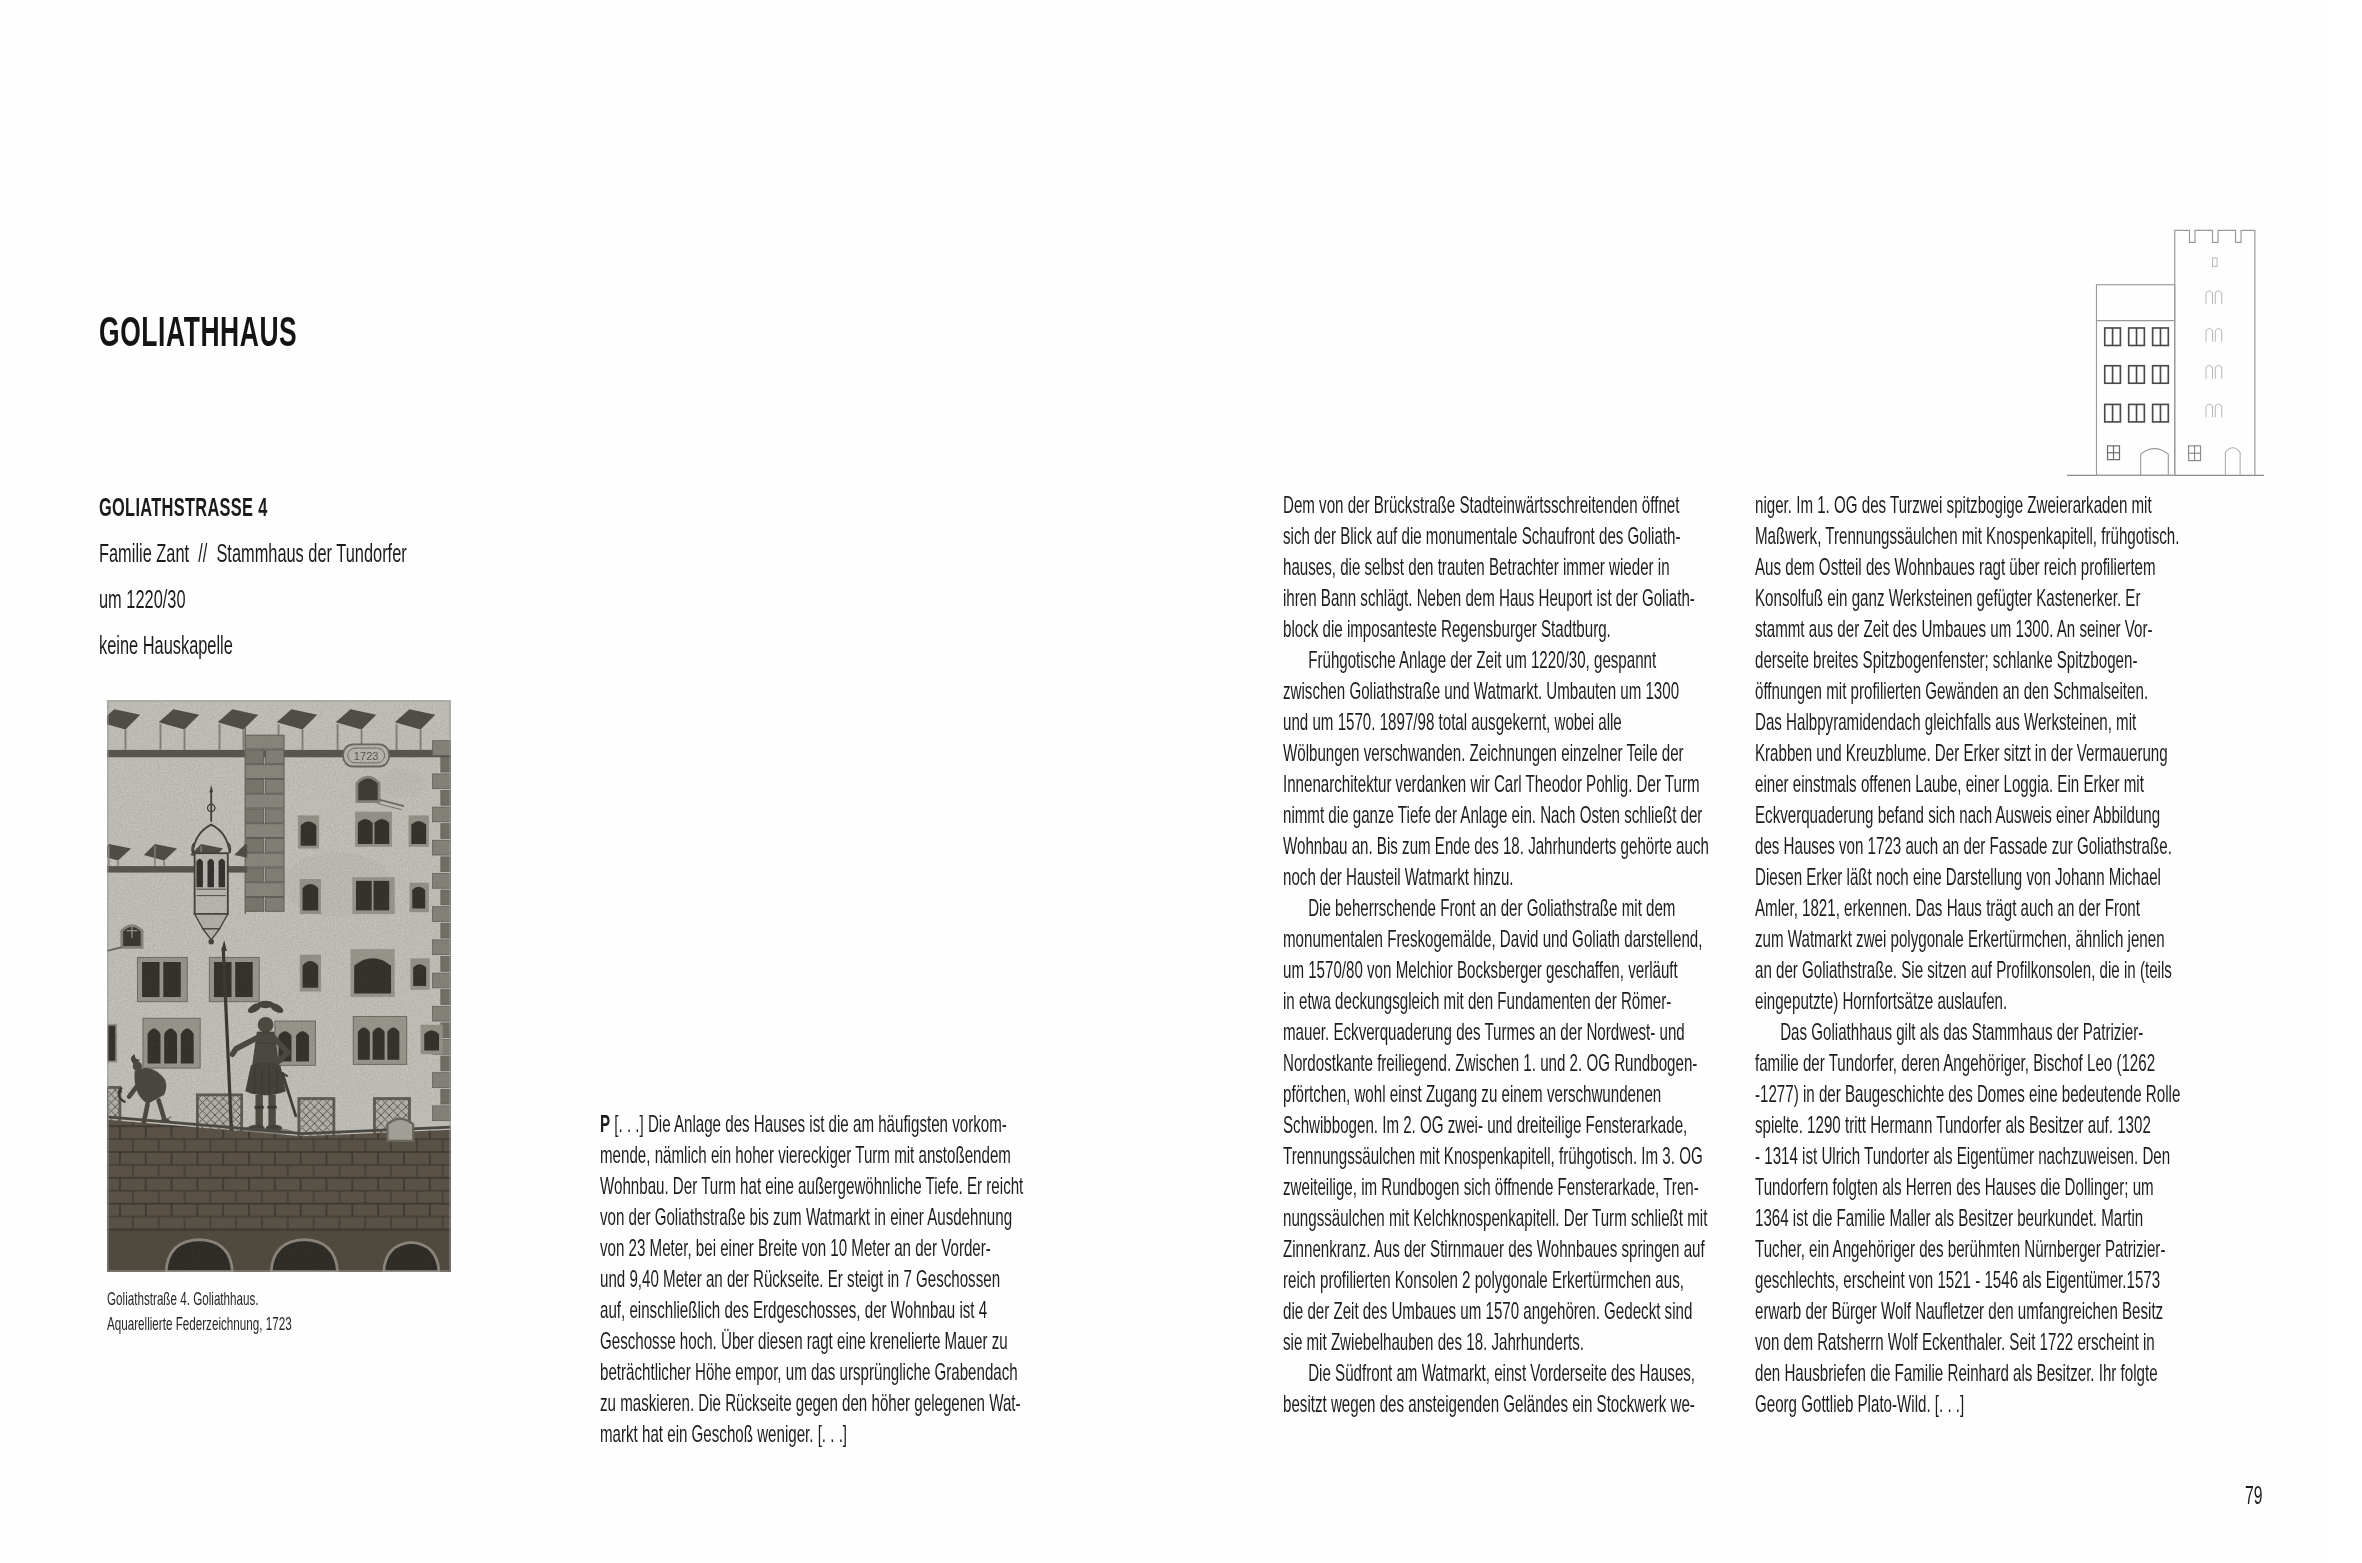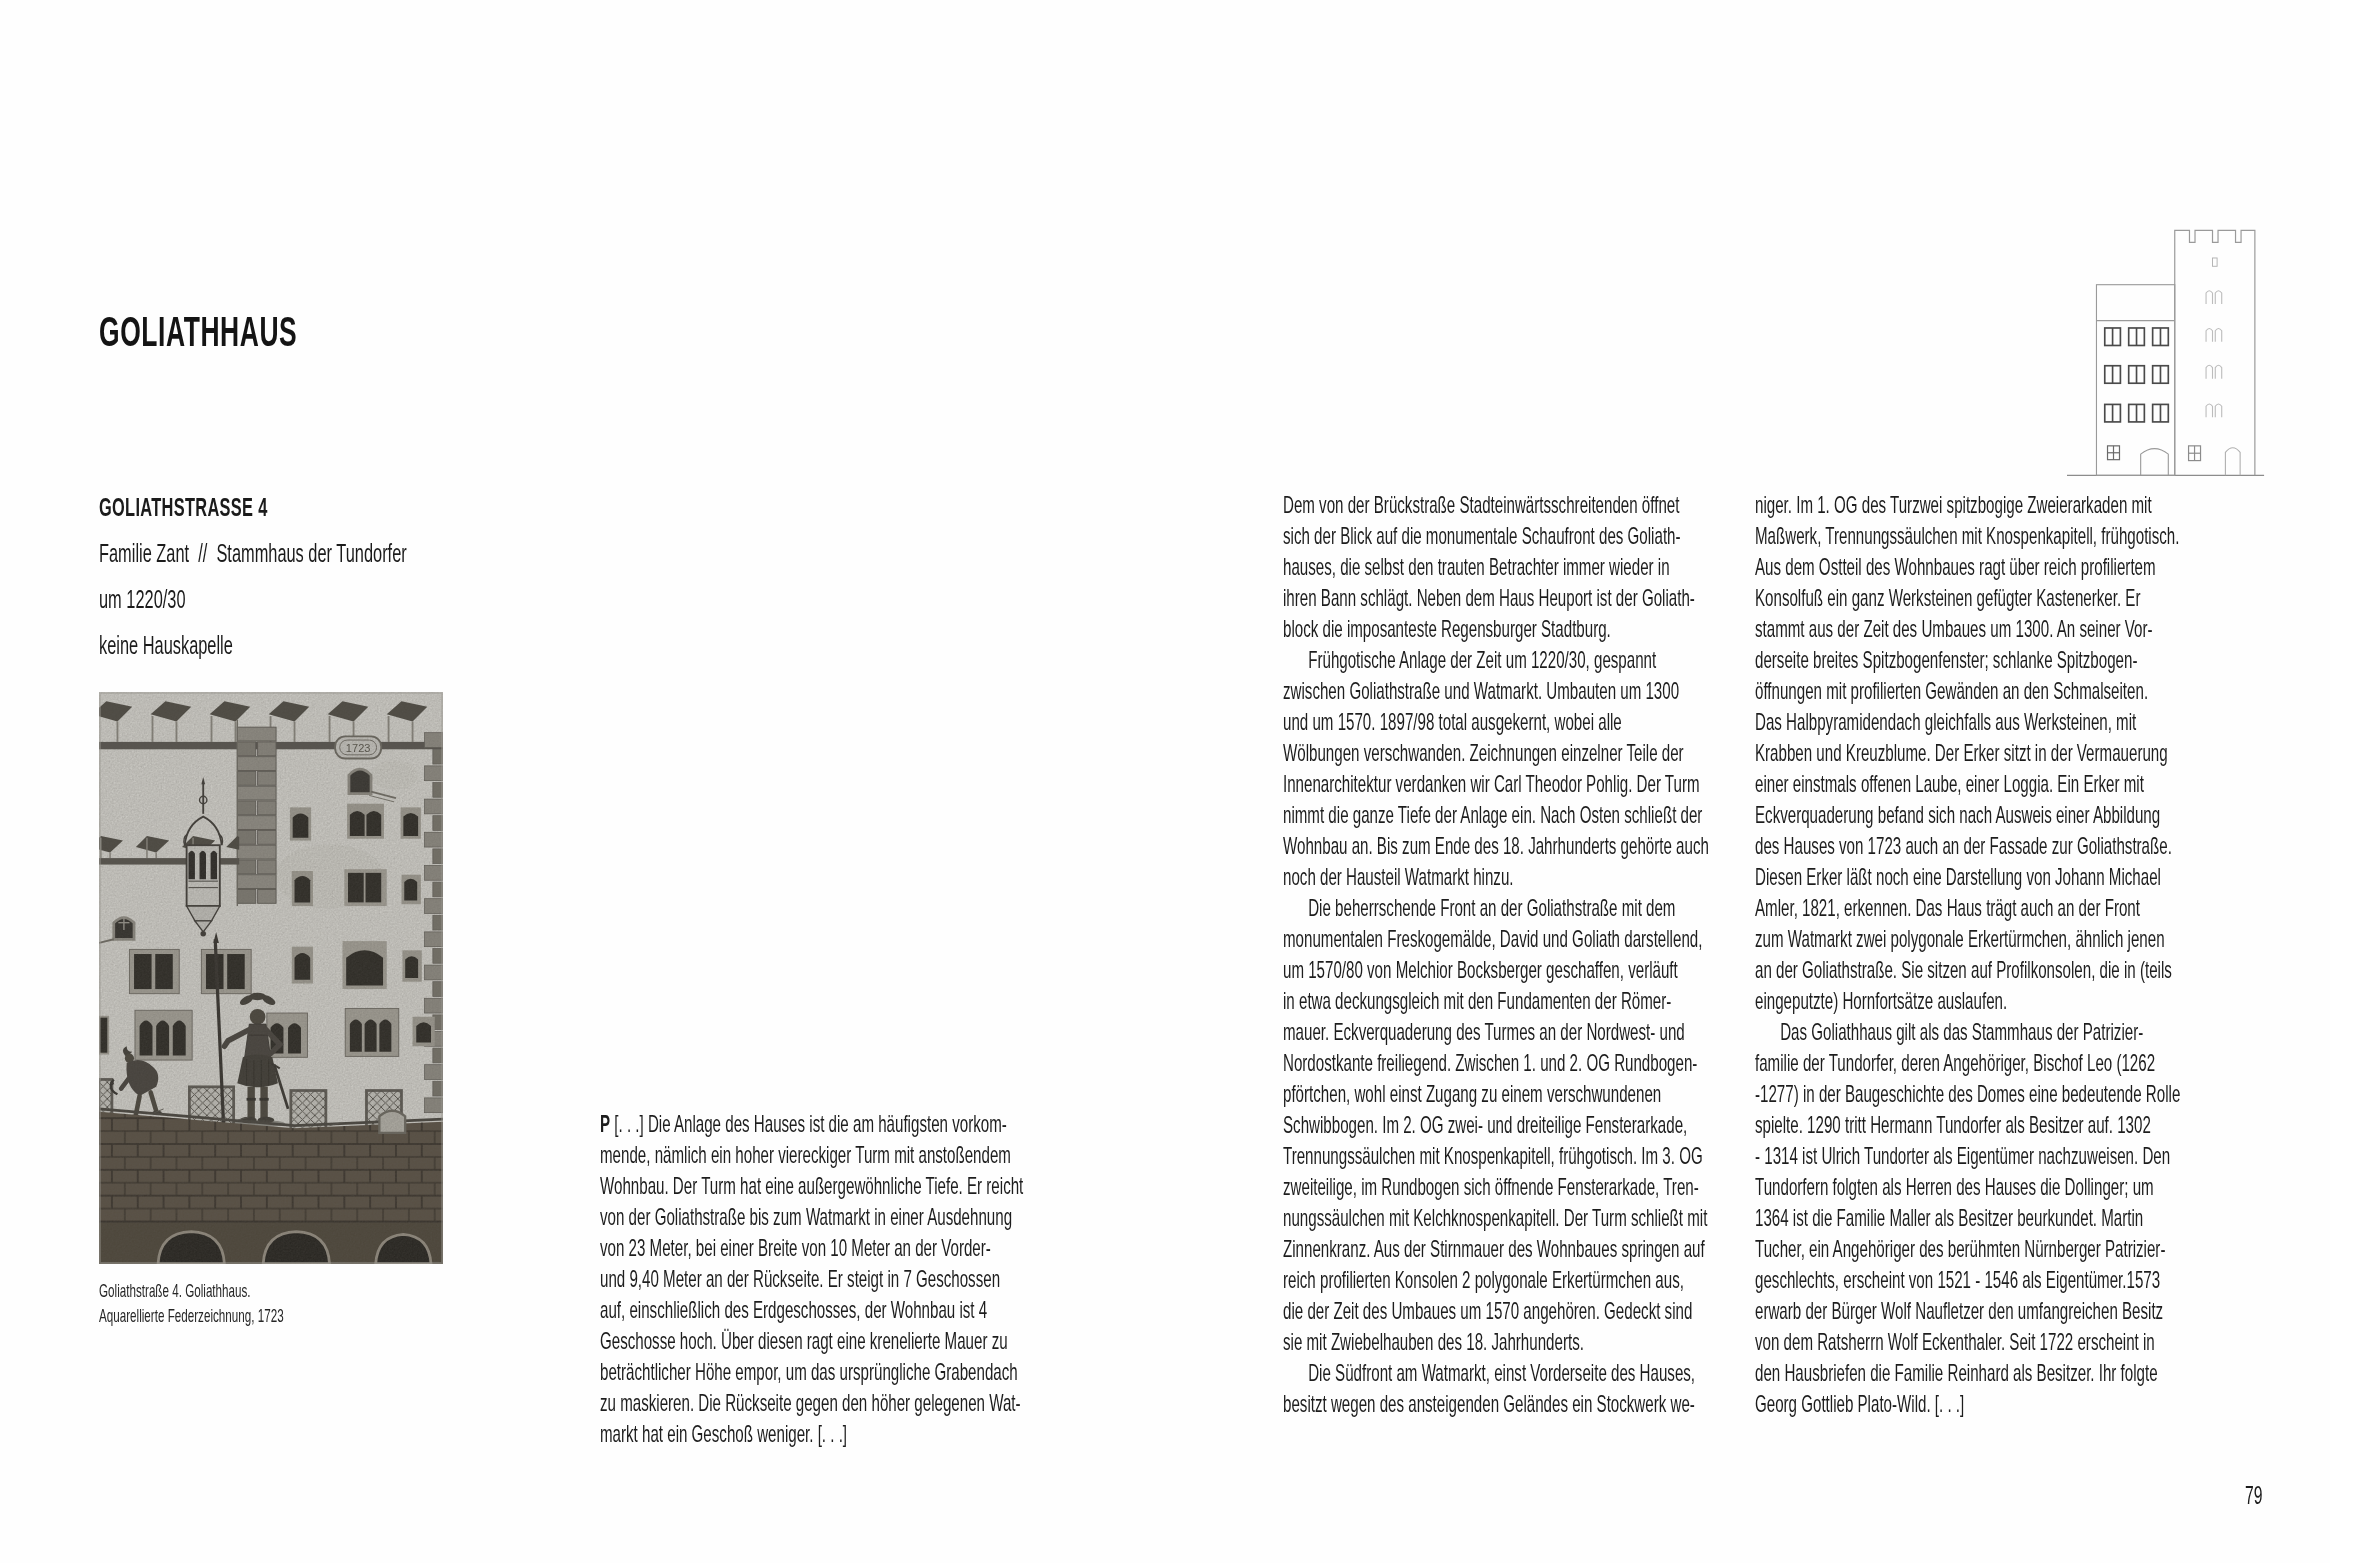--- a/index.html
+++ b/index.html
@@ -10,21 +10,21 @@
   .abs{position:absolute;}
   .cond{transform:scaleX(0.63);transform-origin:0 0;white-space:pre;}
   .title{font-size:42px;font-weight:700;letter-spacing:0.9px;color:#141414;line-height:44px;}
   .info-line{font-size:26px;line-height:31px;color:#1b1b1b;}
   .info-bold{font-weight:700;letter-spacing:0.5px;}
   .bodytext{font-size:24px;line-height:31px;color:#1d1d1d;}
   .quotetext{font-size:24px;line-height:31px;color:#1d1d1d;}
   .quotetext::first-letter{font-weight:700;}
   .caption{font-size:18.5px;line-height:25px;color:#262626;}
   .pagenum{font-size:25px;color:#1b1b1b;}
-  figure{margin:0;}
+  figure{margin:8px;}
 </style>
 </head>
 <body>
 
 <div class="page">
 
   <h1 class="abs cond title" style="left:99px;top:282px;">GOLIATHHAUS</h1>
 
   <div class="abs">
     <div class="abs cond info-line info-bold" style="left:99px;top:492px;">GOLIATHSTRASSE 4</div>

